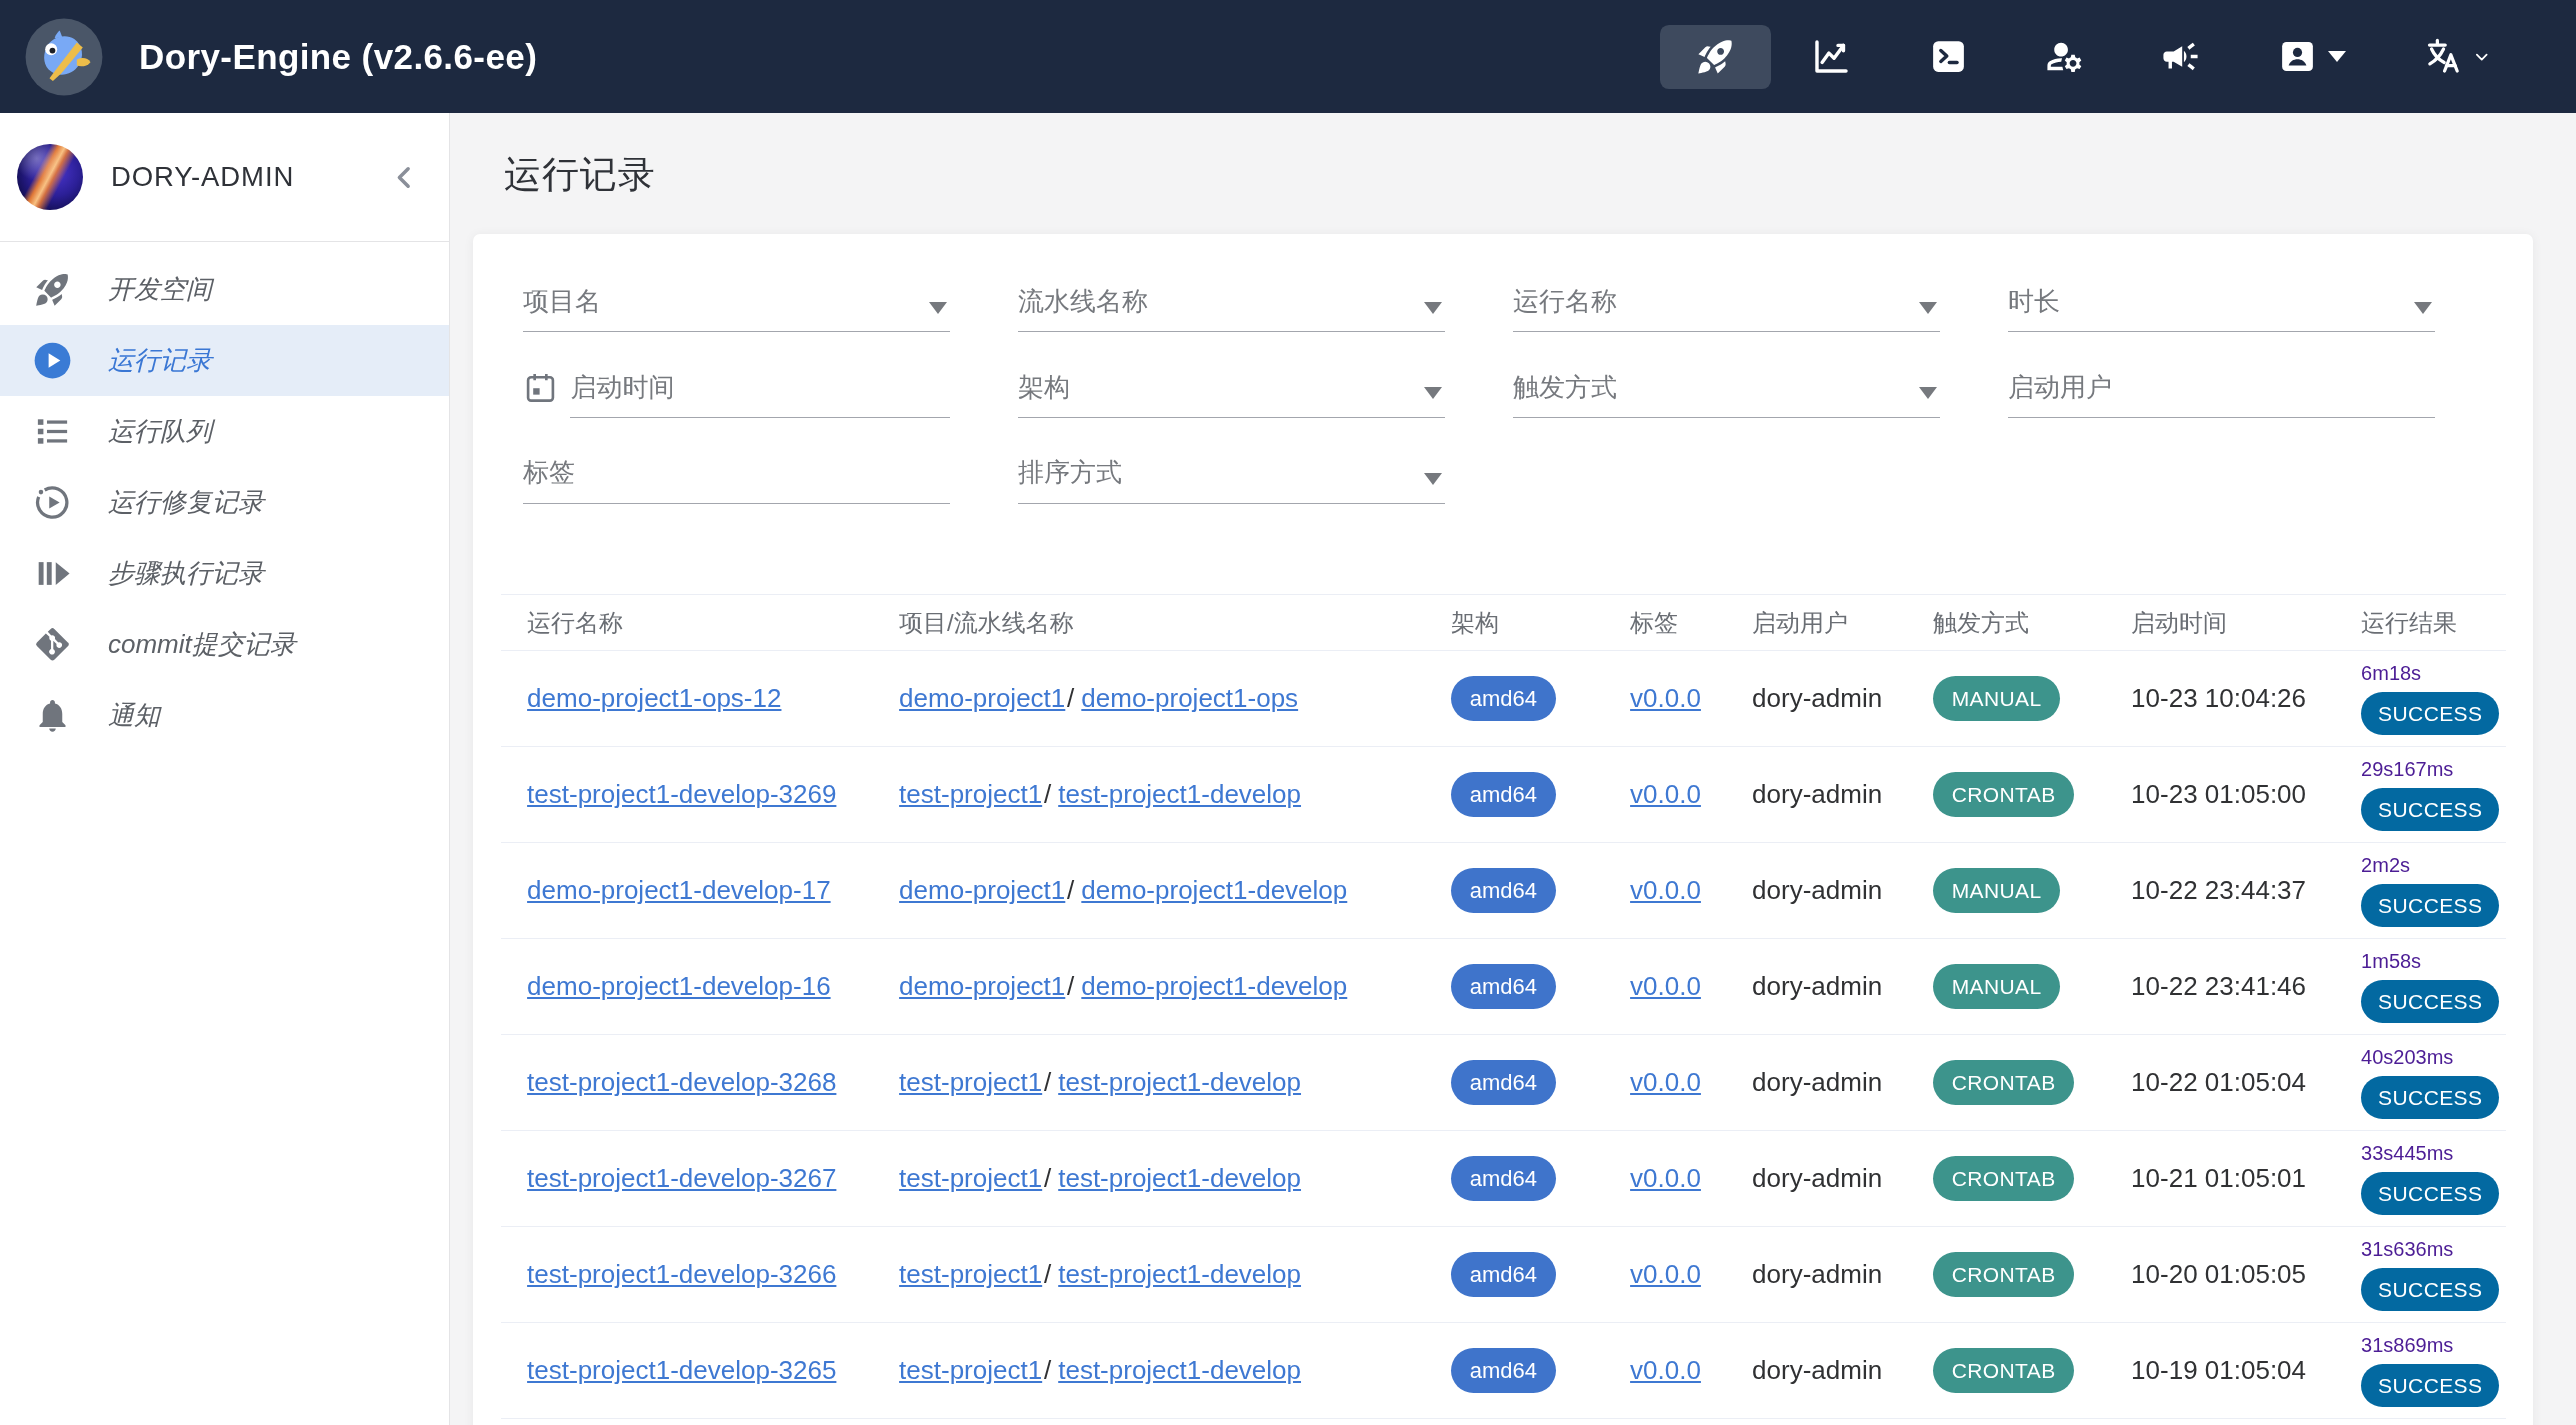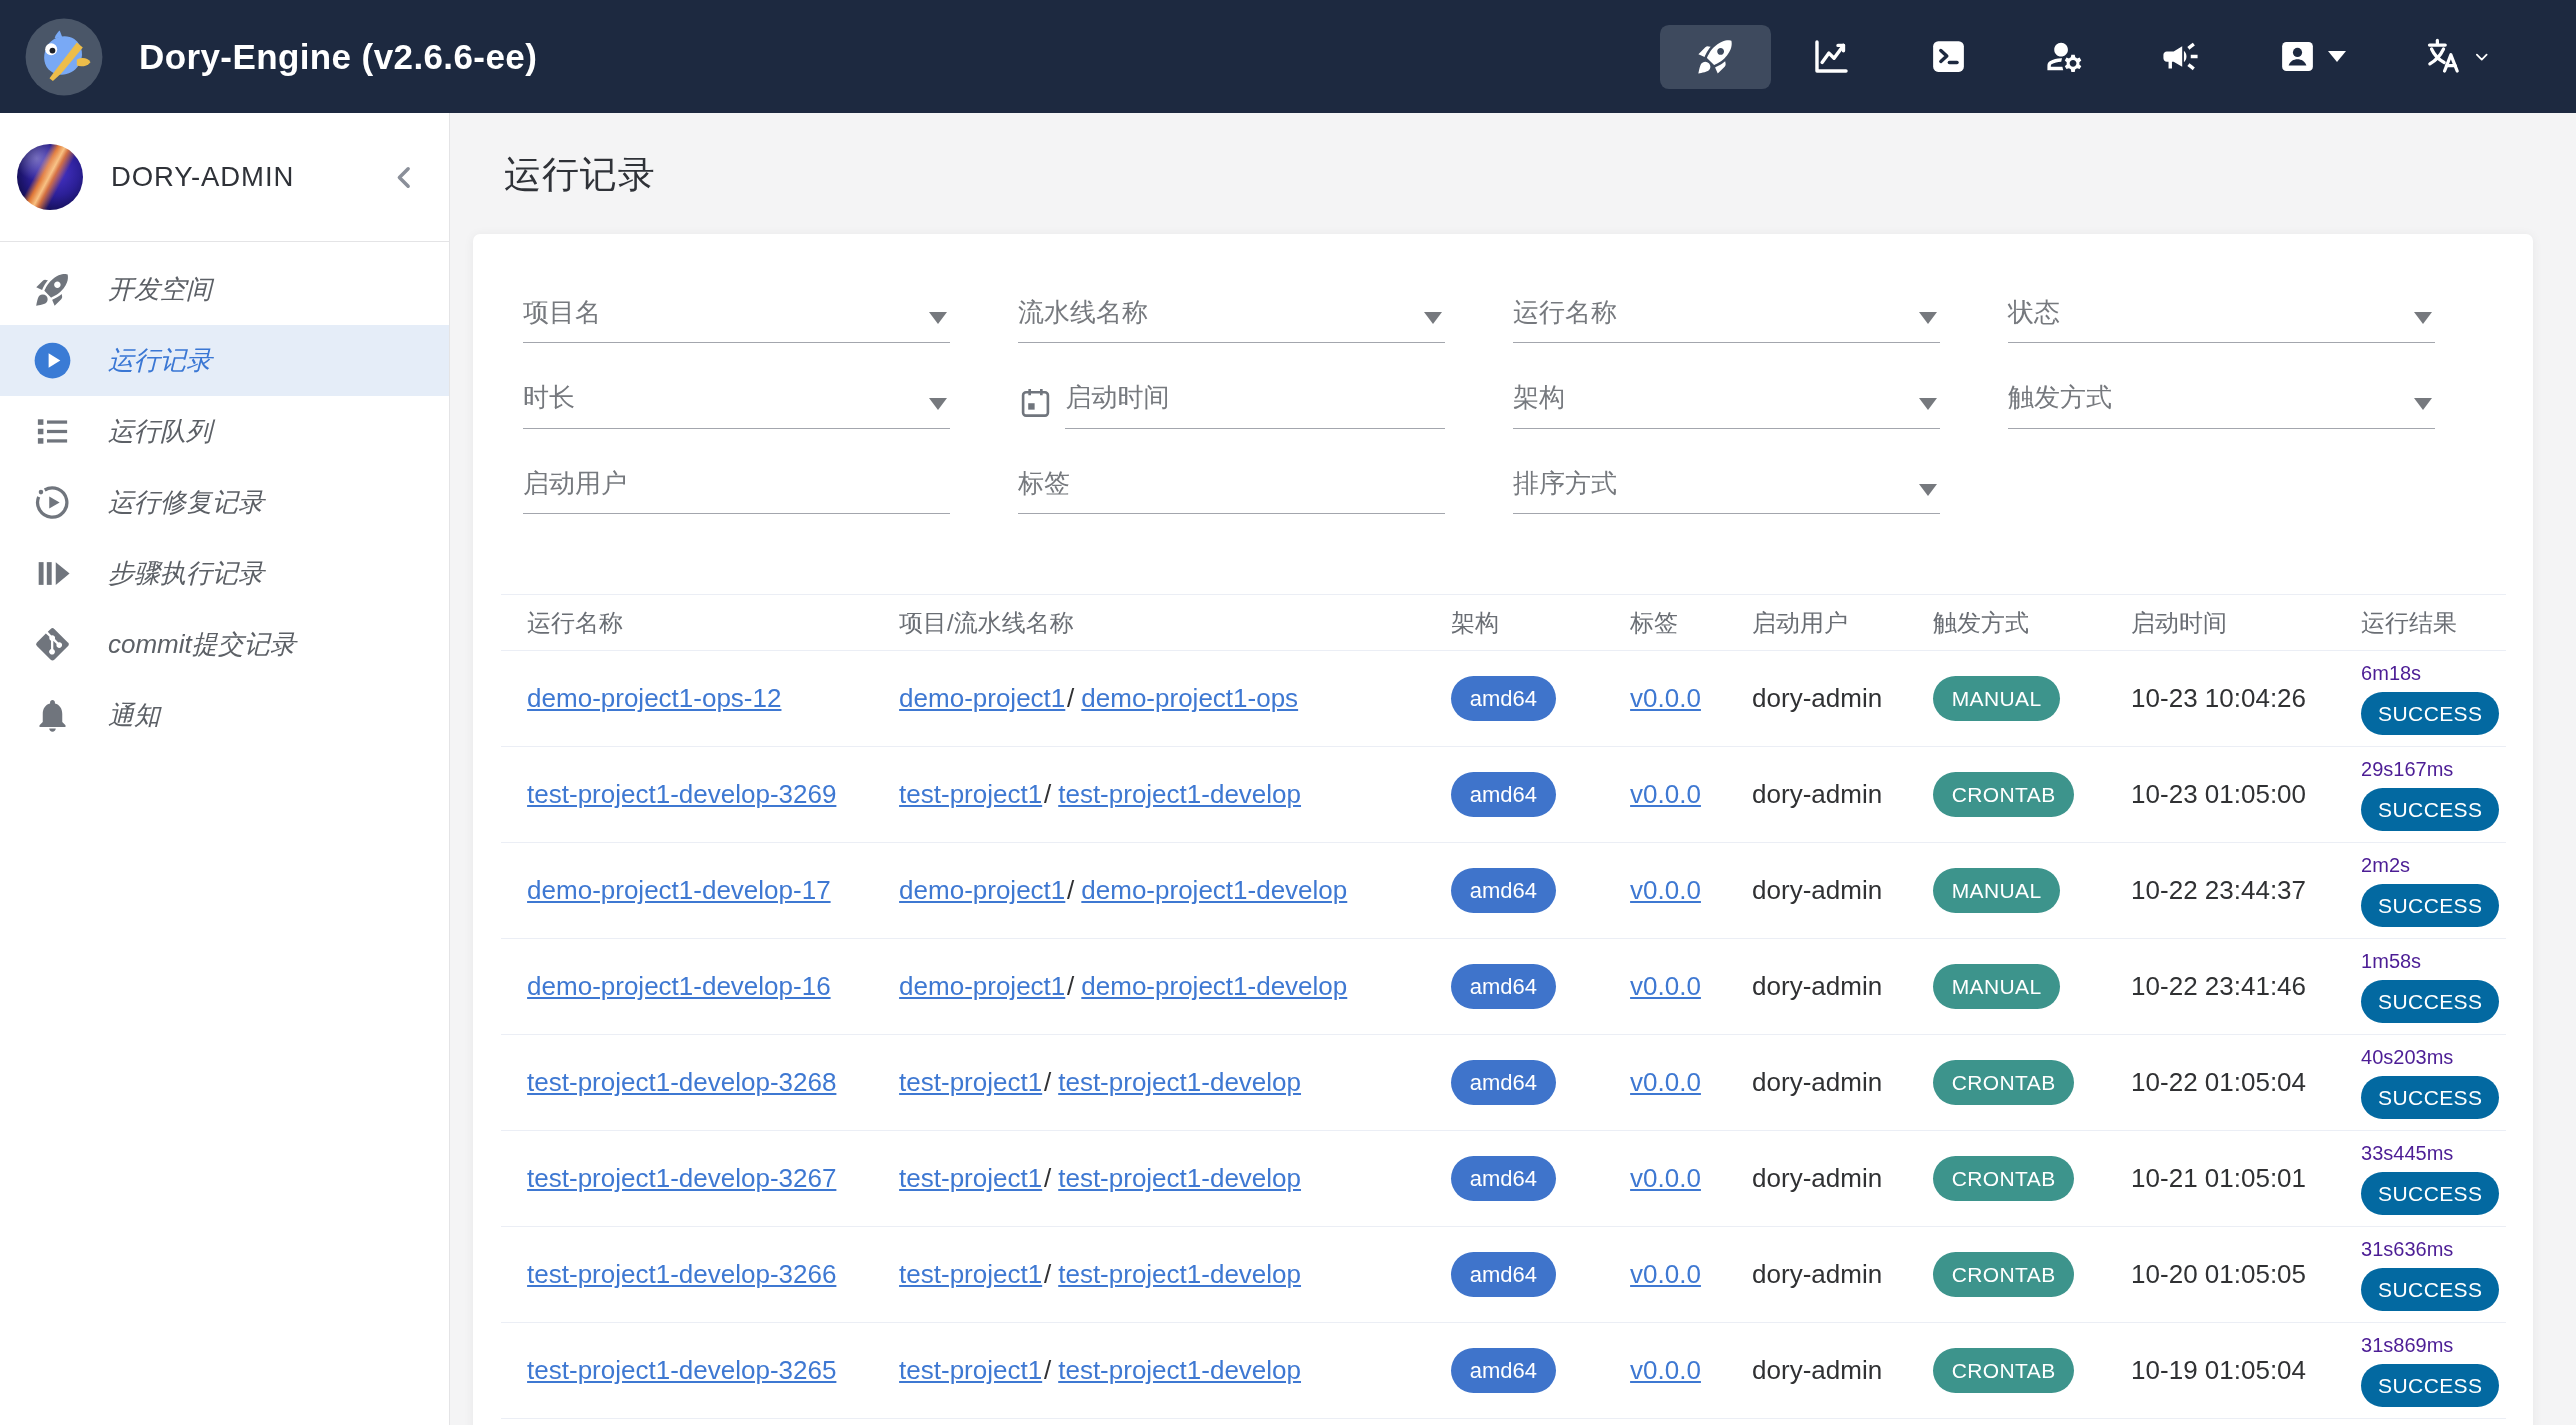--- a/index.html
+++ b/index.html
@@ -43,21 +43,21 @@
 
   
   .main { position:absolute; top:113px; left:450px; right:0; bottom:0; overflow:hidden; }
   .page-title { font-size:37px; font-weight:500; color:#2f3238; margin:37px 0 0 54px; letter-spacing:0.9px; }
   .card { margin:34px 43px 0 23px; background:#fff; border-radius:7px;
     box-shadow:0 1.8px 10.6px rgba(0,0,0,.06); height:1294px; padding-top:50px; }
 
   
   .filters { display:grid; grid-template-columns:repeat(4,427px); column-gap:68px; row-gap:26.6px;
     padding-left:50px; }
-  .field { height:59px; display:flex; align-items:flex-end; cursor:pointer; }
+  .field { height:59px; display:flex; align-items:flex-start; cursor:pointer; }
   .field .cal-icon { width:35px; height:35px; color:#70757d; margin:0 12.4px 8.9px 0; flex:0 0 auto; }
   .field .cal-icon svg { width:100%; height:100%; display:block; }
   .field .line { flex:1; border-bottom:0.9px solid #a3a6ad; padding-bottom:12.4px; position:relative; }
   .field .flabel { font-size:26px; color:#76797e; }
   .field .sel-caret { position:absolute; right:3.5px; bottom:17.7px; width:0; height:0;
     border-left:9.8px solid transparent; border-right:9.8px solid transparent;
     border-top:12.4px solid #76797e; }
 
   
   .table-wrap { margin:80px 27.5px 0 27.5px; }
@@ -250,23 +250,20 @@
         <div class="field">
           <div class="line"><span class="flabel">项目名</span><span class="sel-caret"></span></div>
         </div>
         <div class="field">
           <div class="line"><span class="flabel">流水线名称</span><span class="sel-caret"></span></div>
         </div>
         <div class="field">
           <div class="line"><span class="flabel">运行名称</span><span class="sel-caret"></span></div>
         </div>
         <div class="field">
-          <div class="line"><span class="flabel">状态</span><span class="sel-caret"></span></div>
-        </div>
-        <div class="field">
           <div class="line"><span class="flabel">时长</span><span class="sel-caret"></span></div>
         </div>
         <div class="field">
           <span class="cal-icon">
             <svg viewBox="0 0 24 24" fill="none" stroke="currentColor" stroke-width="1.8">
               <rect x="3.5" y="5" width="17" height="16" rx="2"></rect>
               <path d="M8 2.8V7M16 2.8V7"></path>
               <rect x="7" y="12.5" width="4.4" height="4.4" fill="currentColor" stroke="none"></rect>
             </svg>
           </span>

